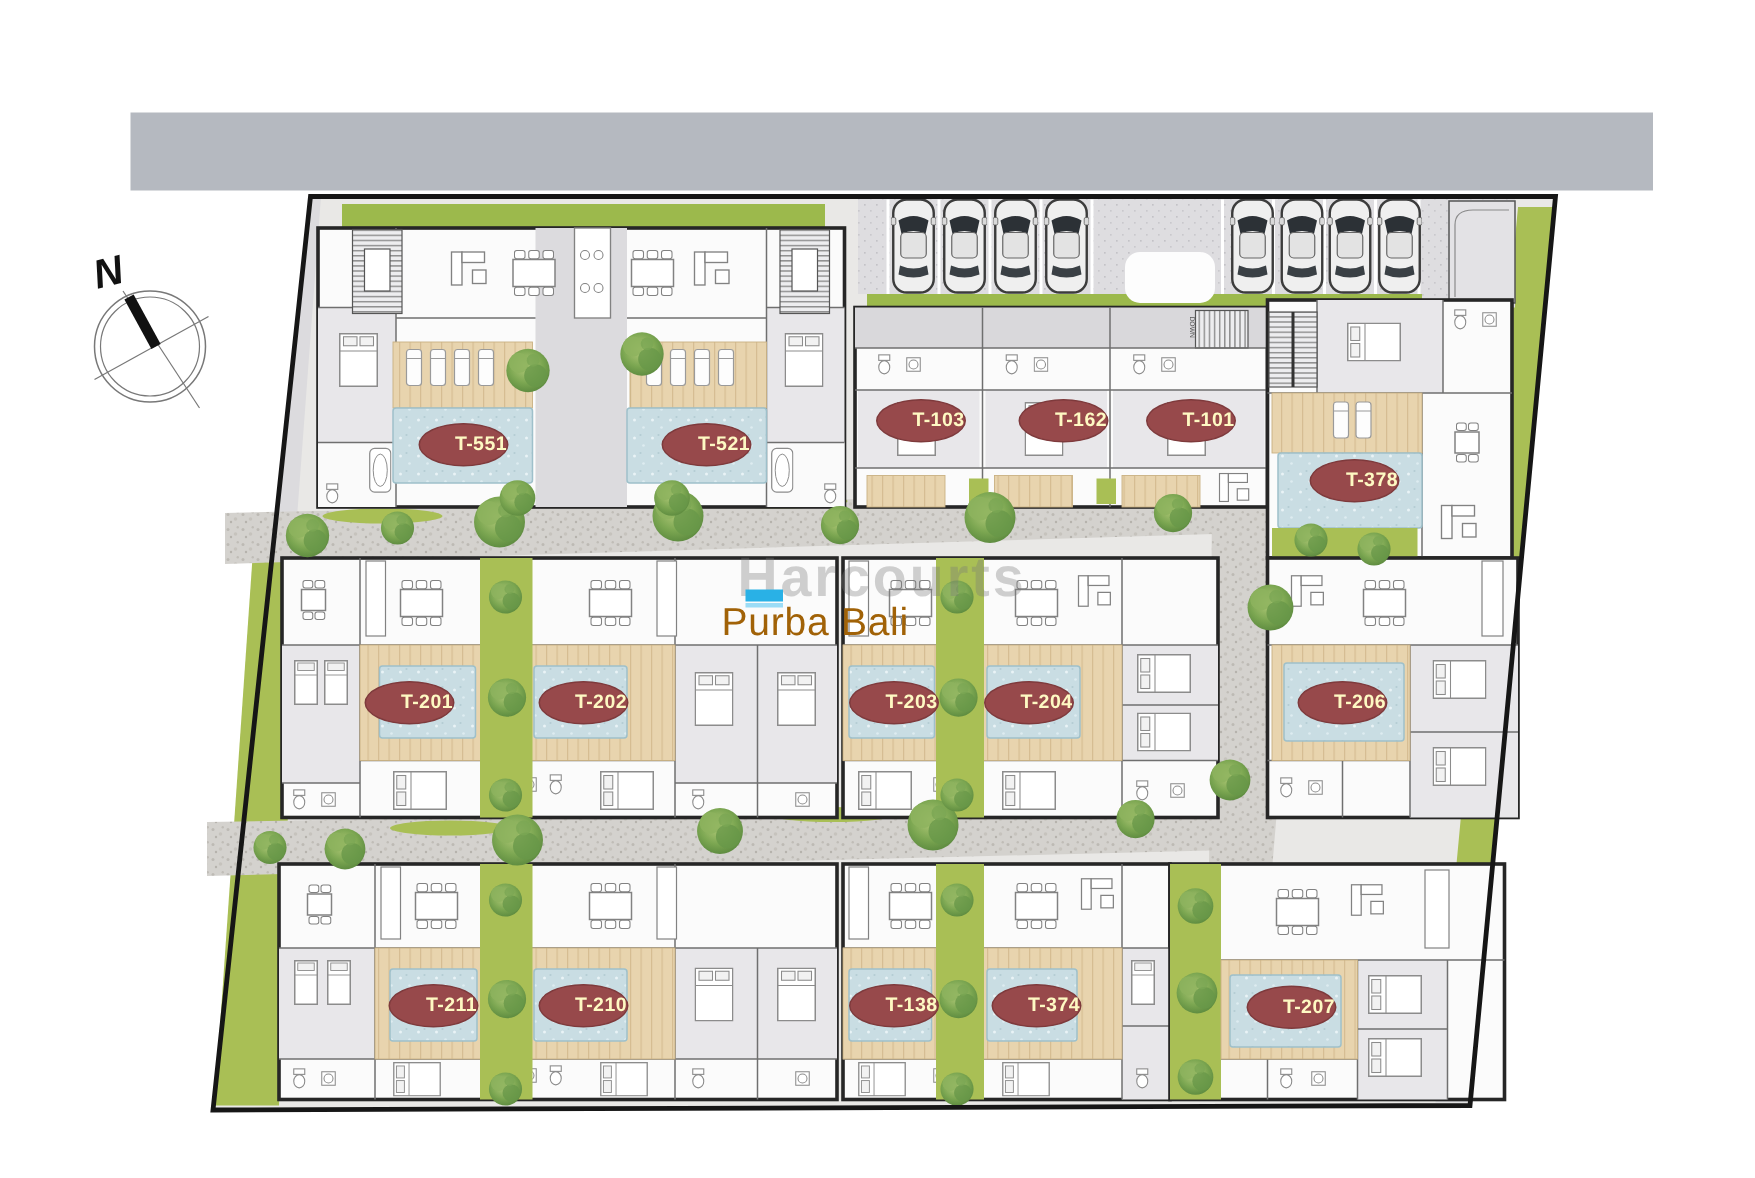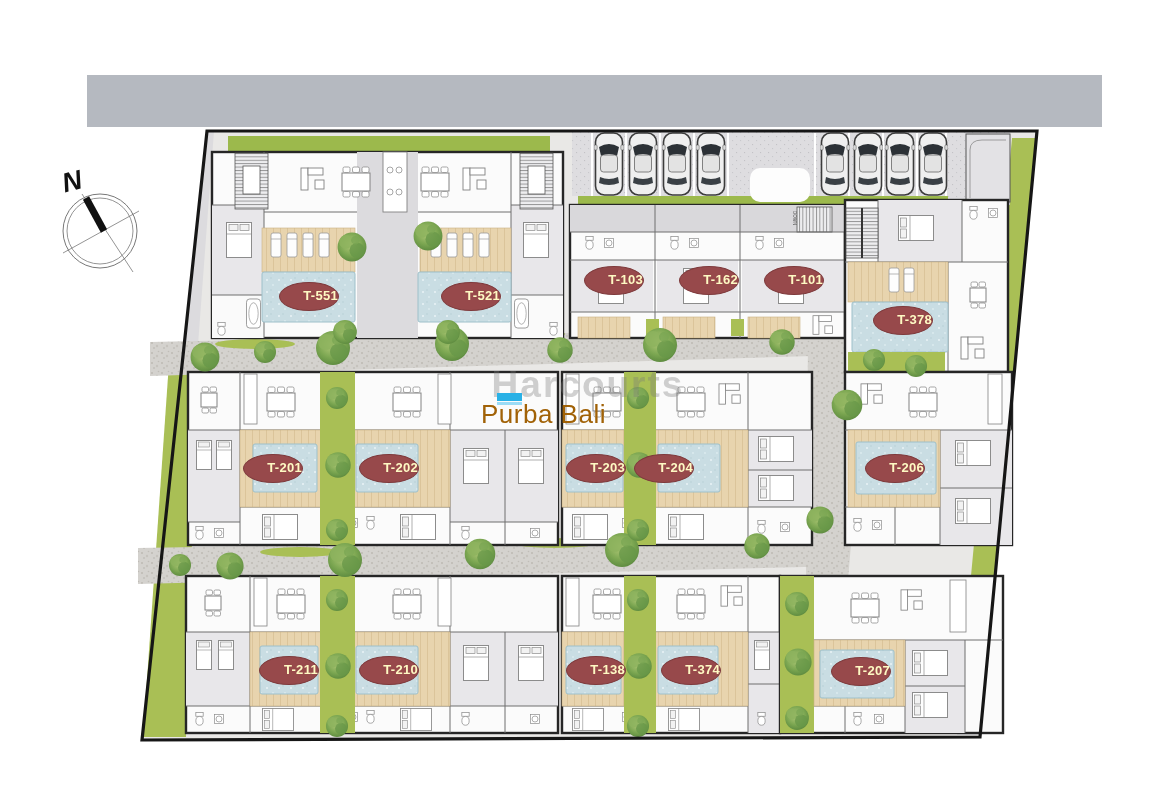--- a/index.html
+++ b/index.html
@@ -519,20 +519,20 @@
 
 <div class="ulabel" style="left:308px;top:296px">T-551</div>
 <div class="ulabel" style="left:470px;top:296px">T-521</div>
 <div class="ulabel" style="left:613px;top:280px">T-103</div>
 <div class="ulabel" style="left:708px;top:280px">T-162</div>
 <div class="ulabel" style="left:793px;top:280px">T-101</div>
 <div class="ulabel" style="left:902px;top:320px">T-378</div>
 <div class="ulabel" style="left:272px;top:468px">T-201</div>
 <div class="ulabel" style="left:388px;top:468px">T-202</div>
 <div class="ulabel" style="left:595px;top:468px">T-203</div>
-<div class="ulabel" style="left:663px;top:468px">T-204</div>
+<div class="ulabel" style="left:685px;top:468px">T-204</div>
 <div class="ulabel" style="left:894px;top:468px">T-206</div>
 <div class="ulabel" style="left:288px;top:670px">T-211</div>
 <div class="ulabel" style="left:388px;top:670px">T-210</div>
 <div class="ulabel" style="left:595px;top:670px">T-138</div>
 <div class="ulabel" style="left:690px;top:670px">T-374</div>
 <div class="ulabel" style="left:860px;top:671px">T-207</div>
 </div>
 
 </body></html>

